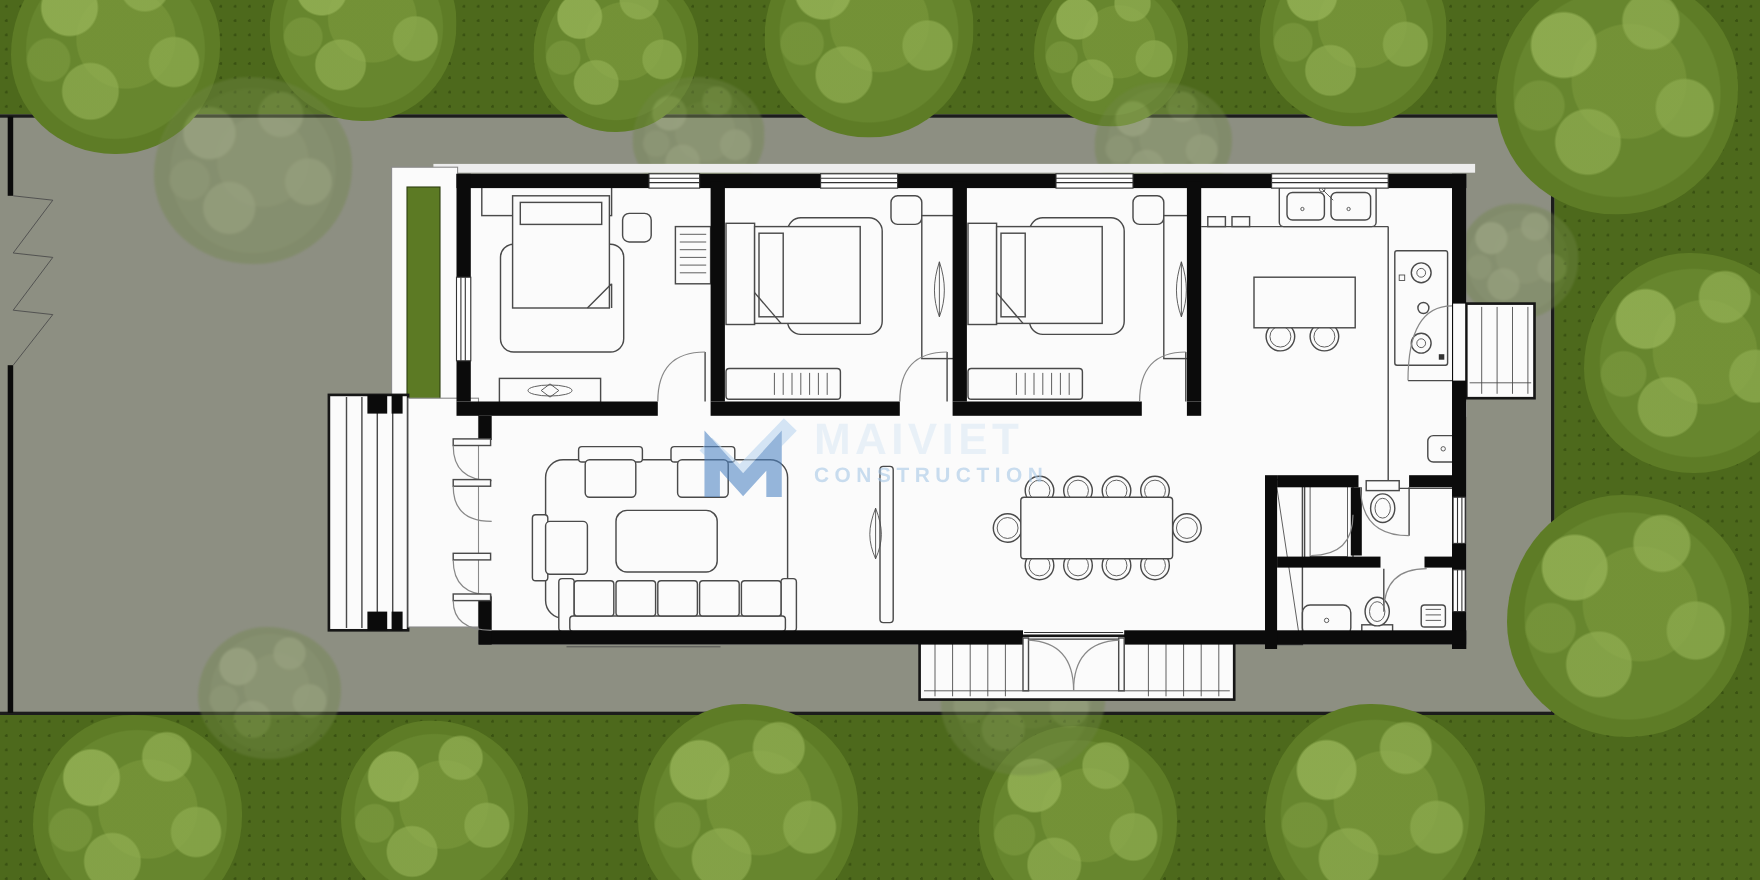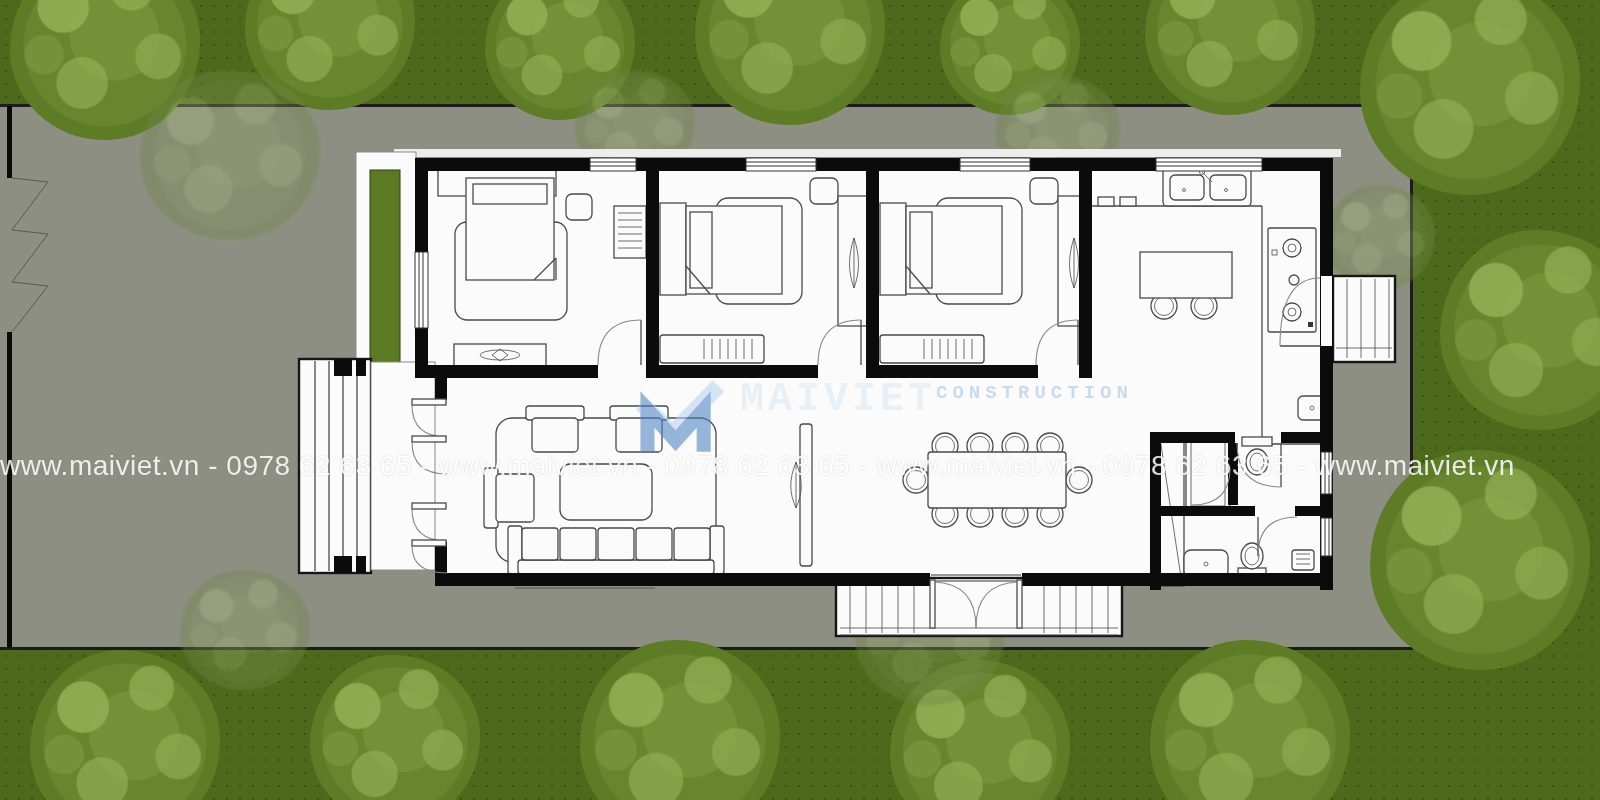--- a/index.html
+++ b/index.html
@@ -48,21 +48,21 @@
     font-size:28px;font-weight:400;letter-spacing:.5px;line-height:34px;
     color:var(--watermark-text,#ffffff);opacity:.85;
     white-space:nowrap;overflow:hidden;
     text-shadow:0 0 2px rgba(110,110,110,.35);
     pointer-events:none;
   }
   .logo{
     position:absolute;left:630px;top:380px;display:flex;align-items:flex-start;gap:10px;
     opacity:.58;pointer-events:none;
   }
-  .logo-text{display:flex;flex-direction:row;font-family:Liberation Mono, monospace;}
+  .logo-text{display:flex;flex-direction:column;}
   .logo-name{
     font-size:40px;font-weight:bold;letter-spacing:4px;
     color:var(--logo-name-color,#dce9f5);line-height:40px;
   }
   .logo-sub{
     font-size:19px;font-weight:bold;letter-spacing:5px;
     color:var(--logo-subtitle-color,#a5c6e6);line-height:22px;margin-top:2px;
   }
 </style>
 </head>
@@ -409,21 +409,20 @@
       <g>
         <path class="wline" d="M931 575 H1021 M931 581 H1021"></path>
         <rect x="930" y="580" width="5" height="48" class="f"></rect>
         <rect x="1017" y="580" width="5" height="48" class="f"></rect>
         <path class="arc" d="M935 582 Q976 584 976 628"></path>
         <path class="arc" d="M1017 582 Q976 584 976 628"></path>
       </g>
     </g>
   </svg>
 
-  <div class="wm-band">www.maiviet.vn - 0978 62 63 65 - www.maiviet.vn - 0978 62 63 65 - www.maiviet.vn - 0978 62 63 65 - www.maiviet.vn</div>
 
   <div class="logo">
     <svg width="100" height="74" viewBox="0 0 120 100">
       <path d="M8 32 L50 72 L112 8" stroke="var(--logo-m-light,#b9d5ef)" stroke-width="22" fill="none"></path>
       <path d="M16 97 L16 40 L54 82 L92 40 L92 97" stroke="var(--logo-m-dark,#4d84c4)" stroke-width="19" fill="none"></path>
     </svg>
     <div class="logo-text">
       <span class="logo-name">MAIVIET</span>
       <span class="logo-sub">CONSTRUCTION</span>
     </div>

